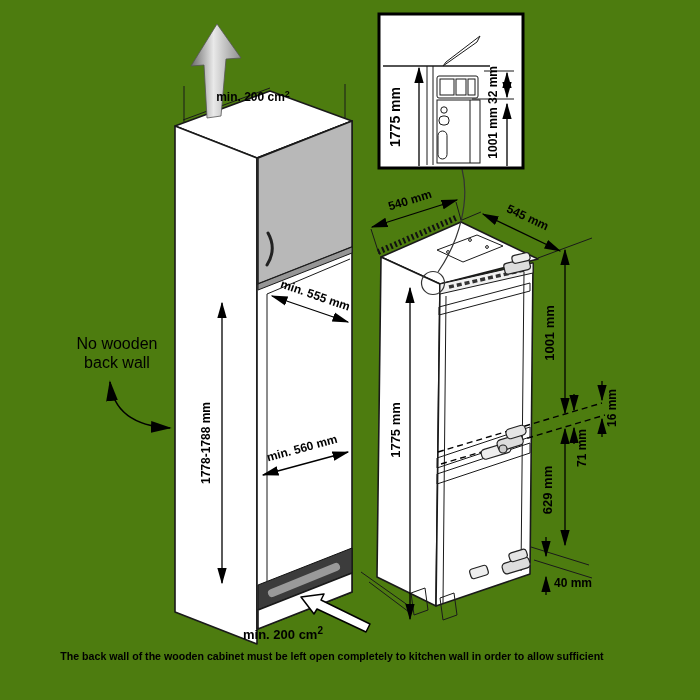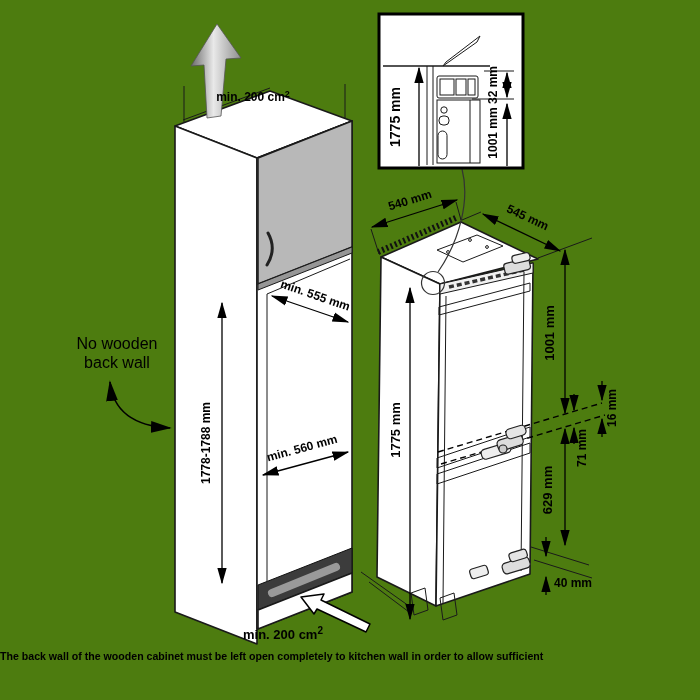--- a/index.html
+++ b/index.html
@@ -7,21 +7,21 @@
           font-family:"Liberation Sans",sans-serif;}
   svg{position:absolute;left:0;top:0;}
   svg text{font-family:"Liberation Sans",sans-serif;fill:#000;}
   .dim{font-size:12px;font-weight:bold;}
   .dim13{font-size:13px;font-weight:bold;}
   .dim14{font-size:14px;font-weight:bold;}
   .ln{stroke:#1a1a1a;stroke-width:1.5;fill:none;}
   .thin{stroke:#1a1a1a;stroke-width:1;fill:none;}
   .dimln{stroke:#000;stroke-width:1.3;fill:none;}
   .face{fill:#fff;stroke:#1a1a1a;stroke-width:1.6;stroke-linejoin:round;}
-  #caption{position:absolute;left:0;top:650px;width:664px;text-align:left;
+  #caption{position:absolute;left:0;top:650px;width:664px;text-align:center;
            font-size:10.6px;font-weight:bold;line-height:13.5px;color:#000;}
 </style>
 </head>
 <body>
 
 <div id="canvas">
 <svg width="700" height="700" viewBox="0 0 700 700">
   <defs>
     <marker id="ah" viewBox="0 0 12 8" refX="11" refY="4" markerWidth="13" markerHeight="9" orient="auto-start-reverse">
       <path d="M0,0.6 L12,4 L0,7.4 z" fill="#000"></path>

